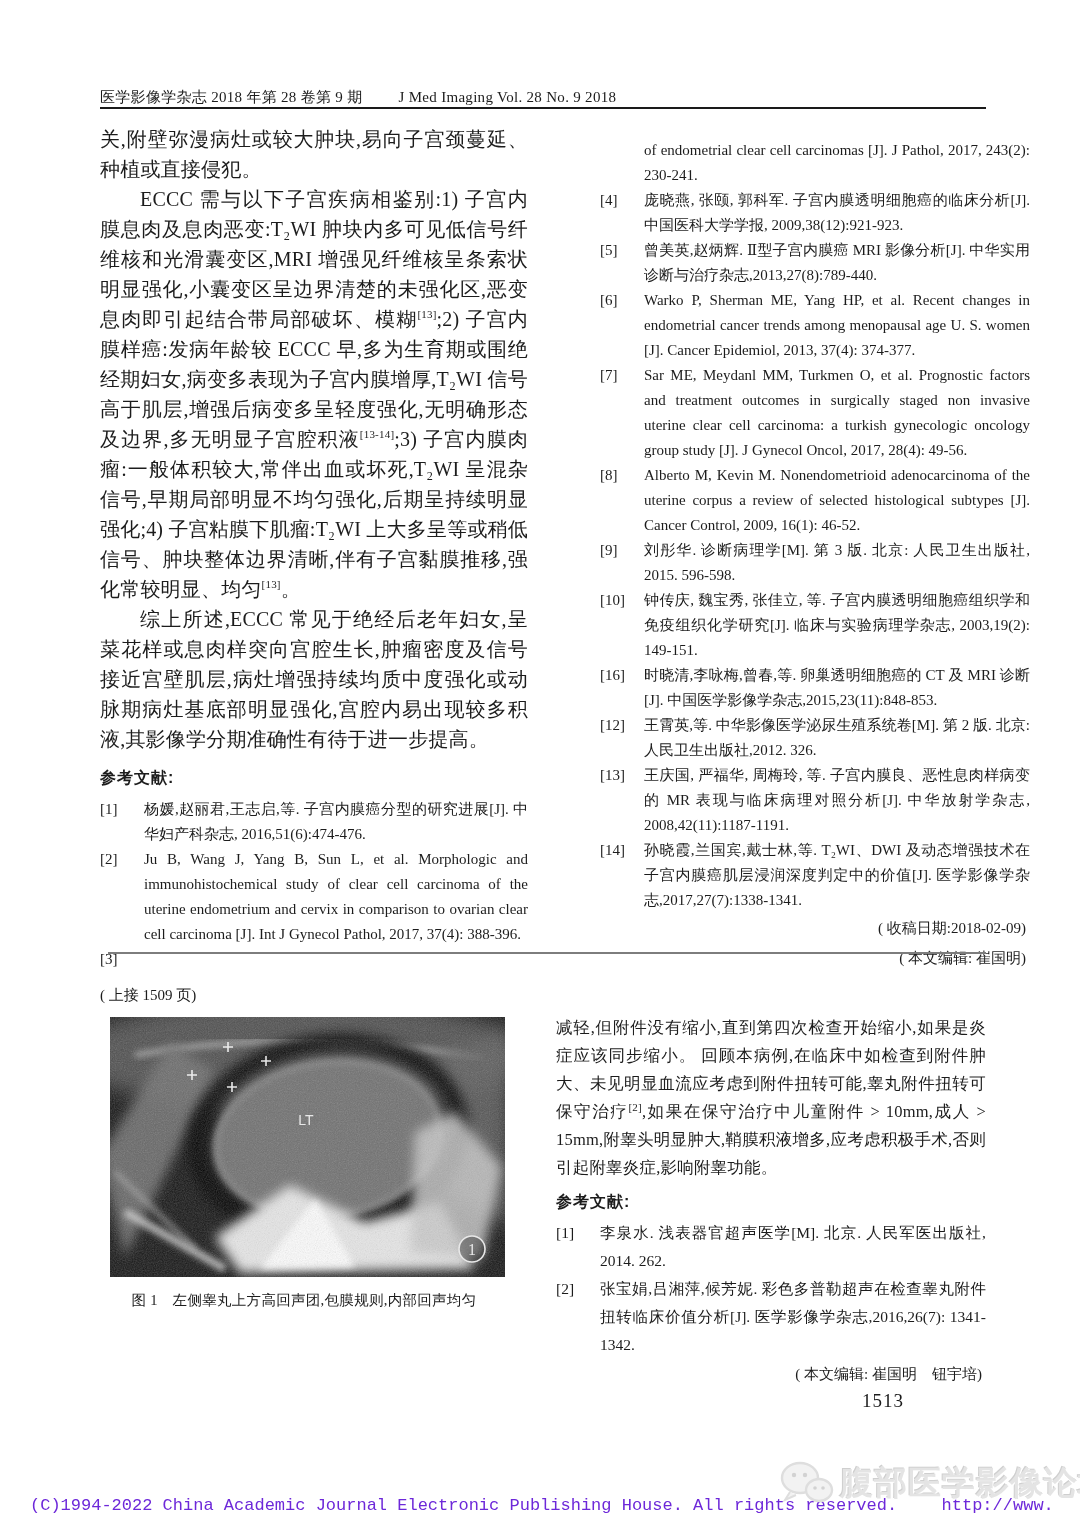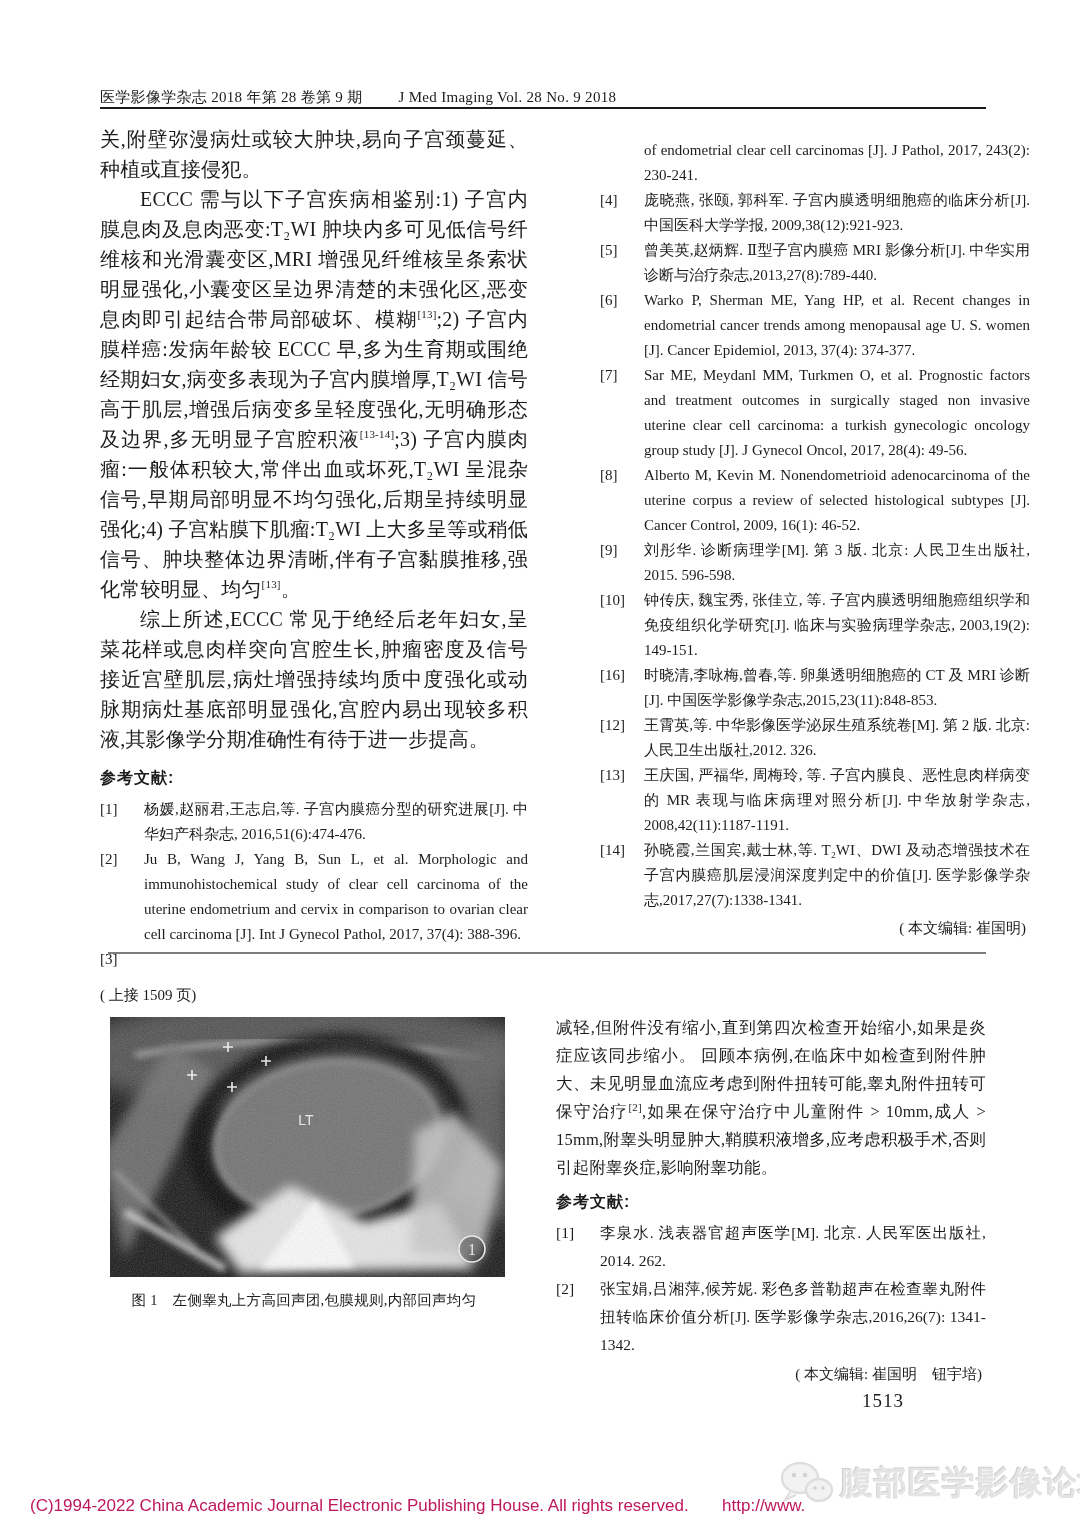--- a/index.html
+++ b/index.html
@@ -53,22 +53,22 @@
     font-weight:700;font-size:16px;letter-spacing:1px;
   }
   .a2 .ref{font-size:15.5px;line-height:28px;}
   .a2 .meta-line{line-height:31px;}
   
   .page-number{
     position:absolute;left:862px;top:1390px;width:100px;text-align:left;
     font-size:19px;letter-spacing:1px;
   }
   .footer-copyright{
-    position:absolute;left:30px;top:1496px;font-size:17px;color:#be185d;
-    font-family:Liberation Sans, sans-serif;white-space:nowrap;
+    position:absolute;left:30px;top:1496px;font-size:17px;color:#6d28d9;
+    font-family:Liberation Mono, monospace;white-space:nowrap;
   }
   .watermark{
     position:absolute;left:778px;top:1458px;display:flex;align-items:center;gap:4px;
   }
   .watermark-text{
     font-size:33px;font-weight:700;color:#e4e4e4;letter-spacing:1px;
     text-shadow:1px 1px 0 #ffffff,-1px -1px 0 #cfcfcf;
     font-family:"Liberation Sans","DejaVu Sans",sans-serif;white-space:nowrap;
   }
 </style>
@@ -146,20 +146,21 @@
     <span class="ref-text">王庆国, 严福华, 周梅玲, 等. 子宫内膜良、恶性息肉样病变的 MR 表现与临床病理对照分析[J]. 中华放射学杂志, 2008,42(11):1187-1191.</span>
   </div>
   <div class="ref">
     <span class="ref-num">[14]</span>
     <span class="ref-text">孙晓霞,兰国宾,戴士林,等. T₂WI、DWI 及动态增强技术在子宫内膜癌肌层浸润深度判定中的价值[J]. 医学影像学杂志,2017,27(7):1338-1341.</span>
   </div>
   <div class="ref">
     <span class="ref-num"></span>
     <span class="ref-text"></span>
   </div>
+  <div class="meta-line">( 收稿日期:2018-02-09)</div>
   <div class="meta-line">( 本文编辑: 崔国明)</div>
 </div>
 
 <div class="article-divider"></div>
 
 <div class="col col-a2-left a2">
   <p class="continued">( 上接 1509 页)</p>
 
   <svg class="us-figure" viewBox="0 0 395 260" xmlns="http://www.w3.org/2000/svg">
     <defs>

